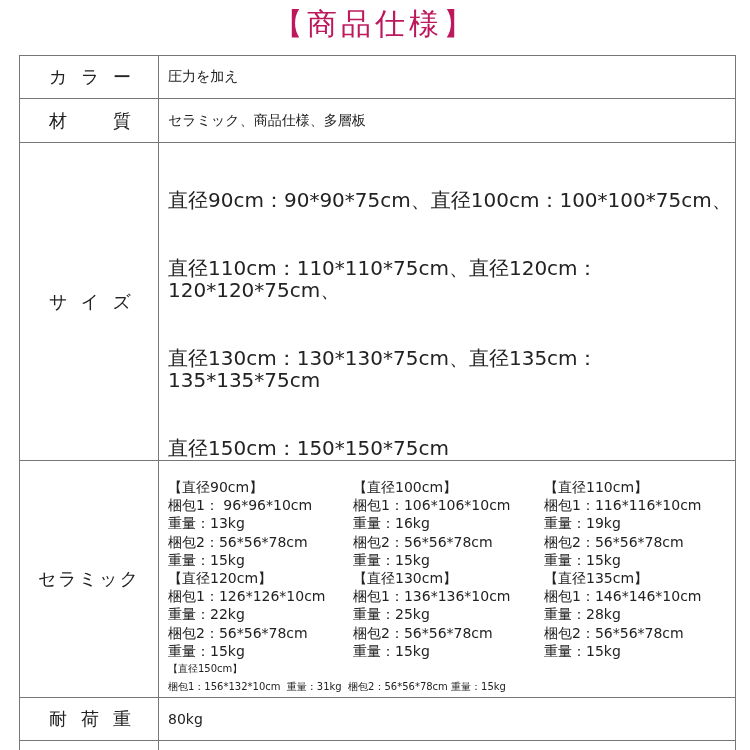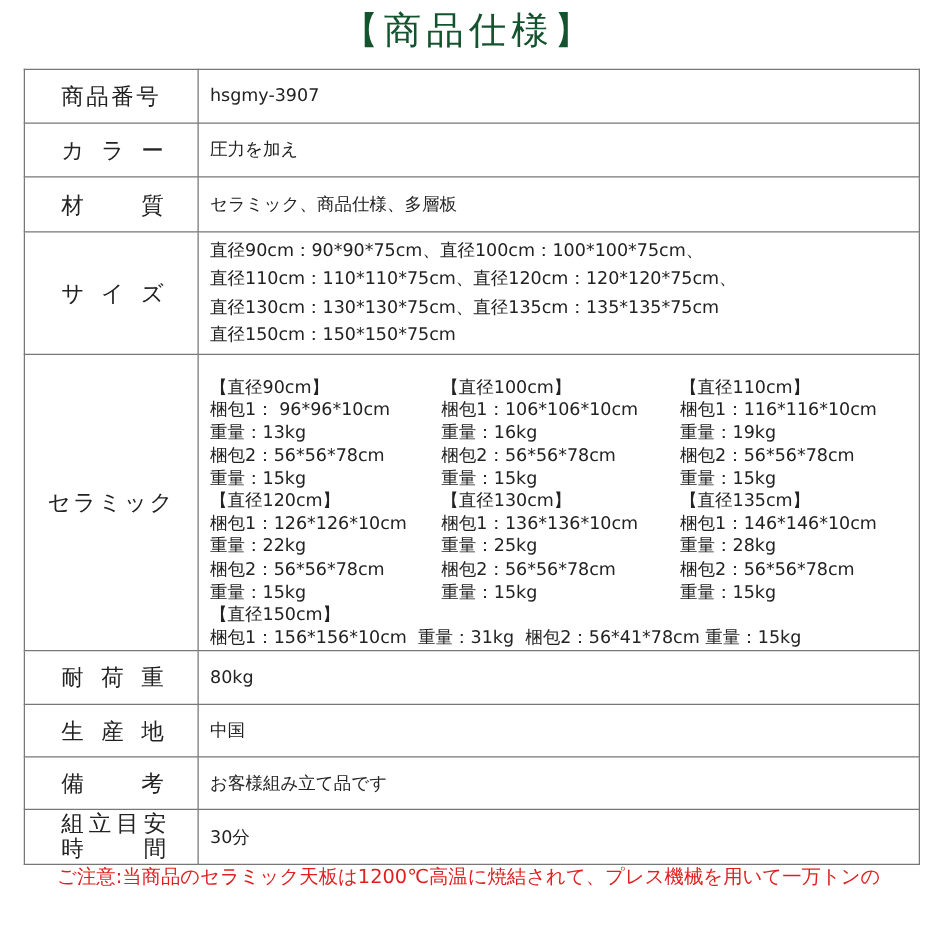--- a/index.html
+++ b/index.html
@@ -1,46 +1,42 @@
 <!DOCTYPE html>
 <html><head>
 <meta charset="utf-8">
 <style>
   html, body { margin:0; padding:0; background:#fff; }
   body { width:750px; height:750px; position:relative; overflow:hidden;
          font-family:"DejaVu Sans", sans-serif; color:#222; }
   .title { position:absolute; top:4px; left:0; width:750px; text-align:center;
-           font-size:30px; letter-spacing:4px; color:#14532d; }
+           font-size:30px; letter-spacing:4px; color:#be185d; }
   table.spec { position:absolute; left:19px; top:55px; width:717px; border-collapse:collapse;
                border:1.5px solid #555; }
   table.spec td { border:1.5px solid #777; vertical-align:middle; }
   td.label { width:139px; font-size:18px; text-align:center; letter-spacing:2px; }
   td.value { font-size:14px; padding-left:9px; color:#222; }
   .lbl-spread { display:flex; justify-content:space-between; padding:0 24px 0 28px; }
-  .size-lines div { line-height:22.5px; font-size:14px; }
+  .size-lines div { line-height:22.5px; font-size:20px;margin-top:45px; }
   .pkg-grid { display:grid; grid-template-columns:185px 191px 190px; padding-top:16px; }
   .pkg-grid div.cell div { font-size:14px; line-height:18.2px; }
-  .pkg-last div { font-size:14px; line-height:18.2px; }
+  .pkg-last div { font-size:10px; line-height:18.2px; }
   .notice { position:absolute; left:0; top:686px; width:750px; text-align:center;
             color:#e02020; font-size:15.5px; line-height:31px; }
   .two-line { font-size:18px; line-height:20px; padding:0 24px 0 28px; }
   .two-line .row1 { display:flex; justify-content:space-between; }
   .two-line .row2 { display:flex; justify-content:space-between; }
 </style>
 </head>
 <body>
 
 <div class="title">【商品仕様】</div>
 
 <table class="spec">
   <tbody>
-      <tr style="height:43px">
-    <td class="label">商品番号</td>
-    <td class="value">hsgmy-3907</td>
-  </tr>
   <tr style="height:43px">
     <td class="label">
       <div class="lbl-spread">
         <span>カ</span>
         <span>ラ</span>
         <span>ー</span>
       </div>
     </td>
     <td class="value">圧力を加え</td>
   </tr>
@@ -110,21 +106,21 @@
         <div class="cell">
           <div>【直径135cm】</div>
               <div>梱包1：146*146*10cm</div>
               <div>重量：28kg</div>
               <div>梱包2：56*56*78cm</div>
               <div>重量：15kg</div>
         </div>
       </div>
       <div class="pkg-last">
         <div>【直径150cm】</div>
-        <div style="white-space:pre">梱包1：156*156*10cm  重量：31kg  梱包2：56*41*78cm 重量：15kg</div>
+        <div style="white-space:pre">梱包1：156*132*10cm  重量：31kg  梱包2：56*56*78cm 重量：15kg</div>
       </div>
     </td>
   </tr>
   <tr style="height:43px">
     <td class="label">
       <div class="lbl-spread">
         <span>耐</span>
             <span>荷</span>
             <span>重</span>
       </div>
@@ -164,14 +160,13 @@
               <span>間</span>
             </div>
       </div>
     </td>
     <td class="value">30分</td>
   </tr>
 </tbody>
   </table>
 
 <div class="notice">
-  <div>ご注意:当商品のセラミック天板は1200℃高温に焼結されて、プレス機械を用いて一万トンの</div>
 </div>
 
 </body></html>

